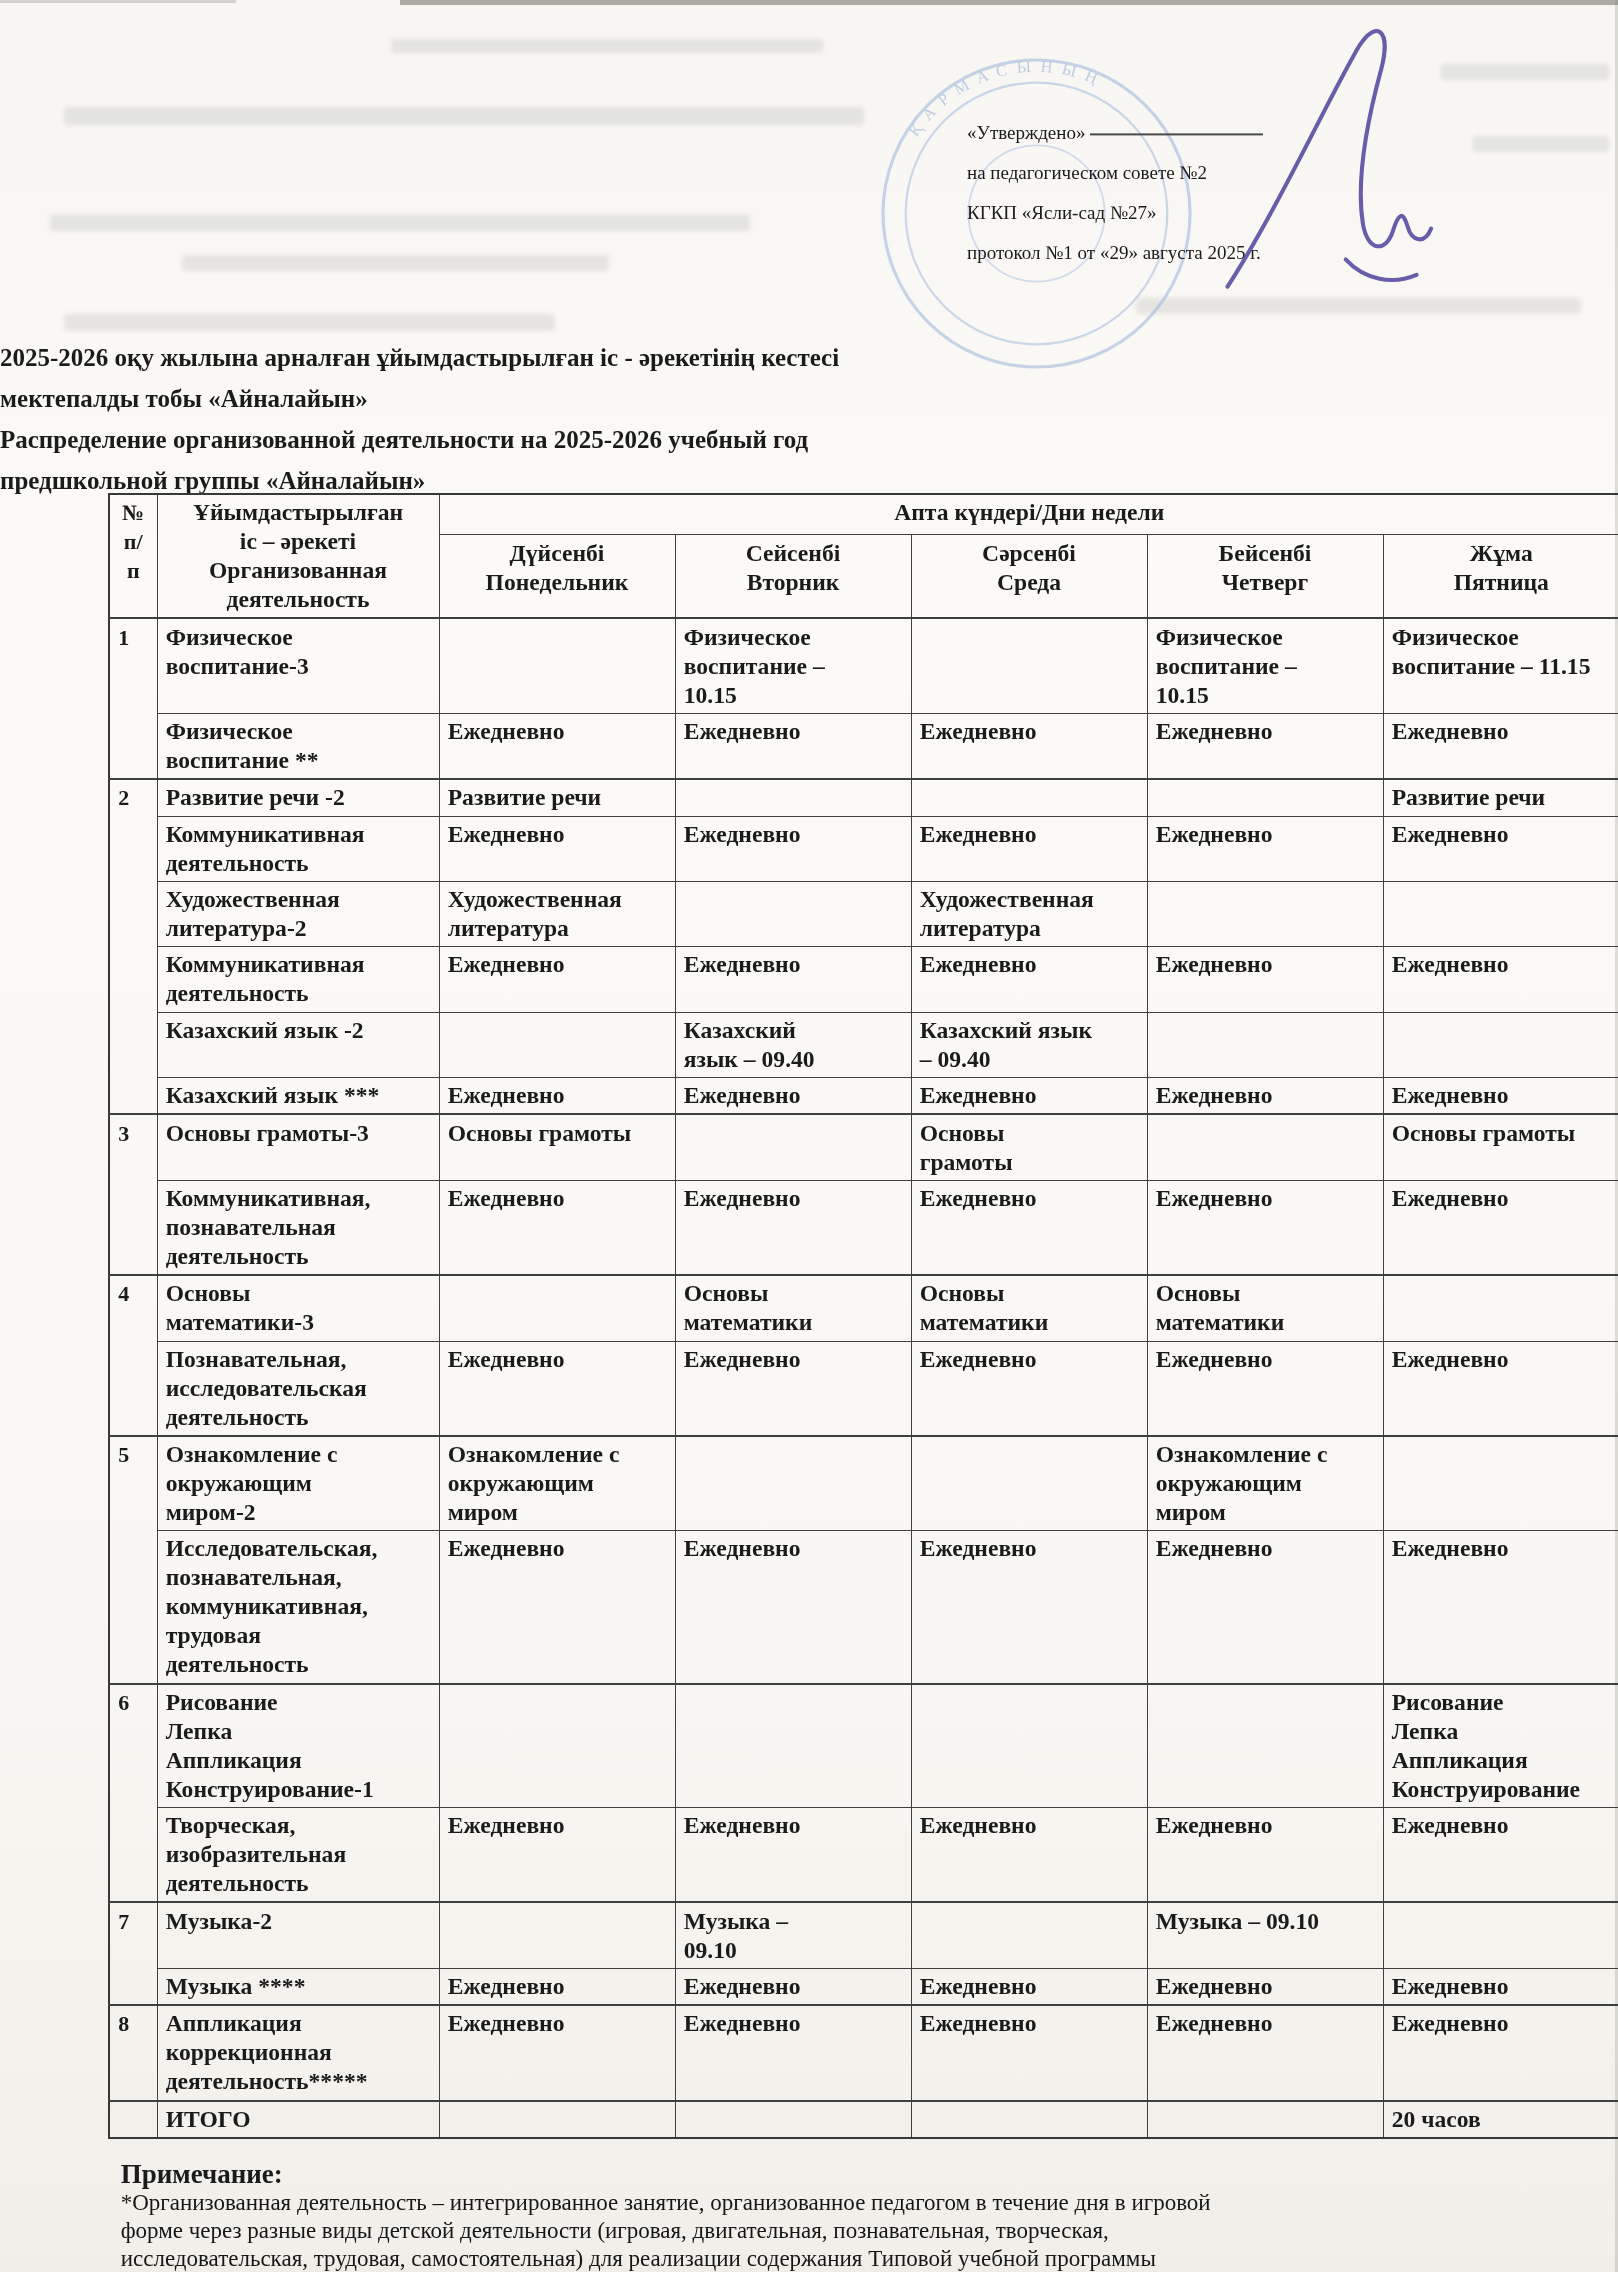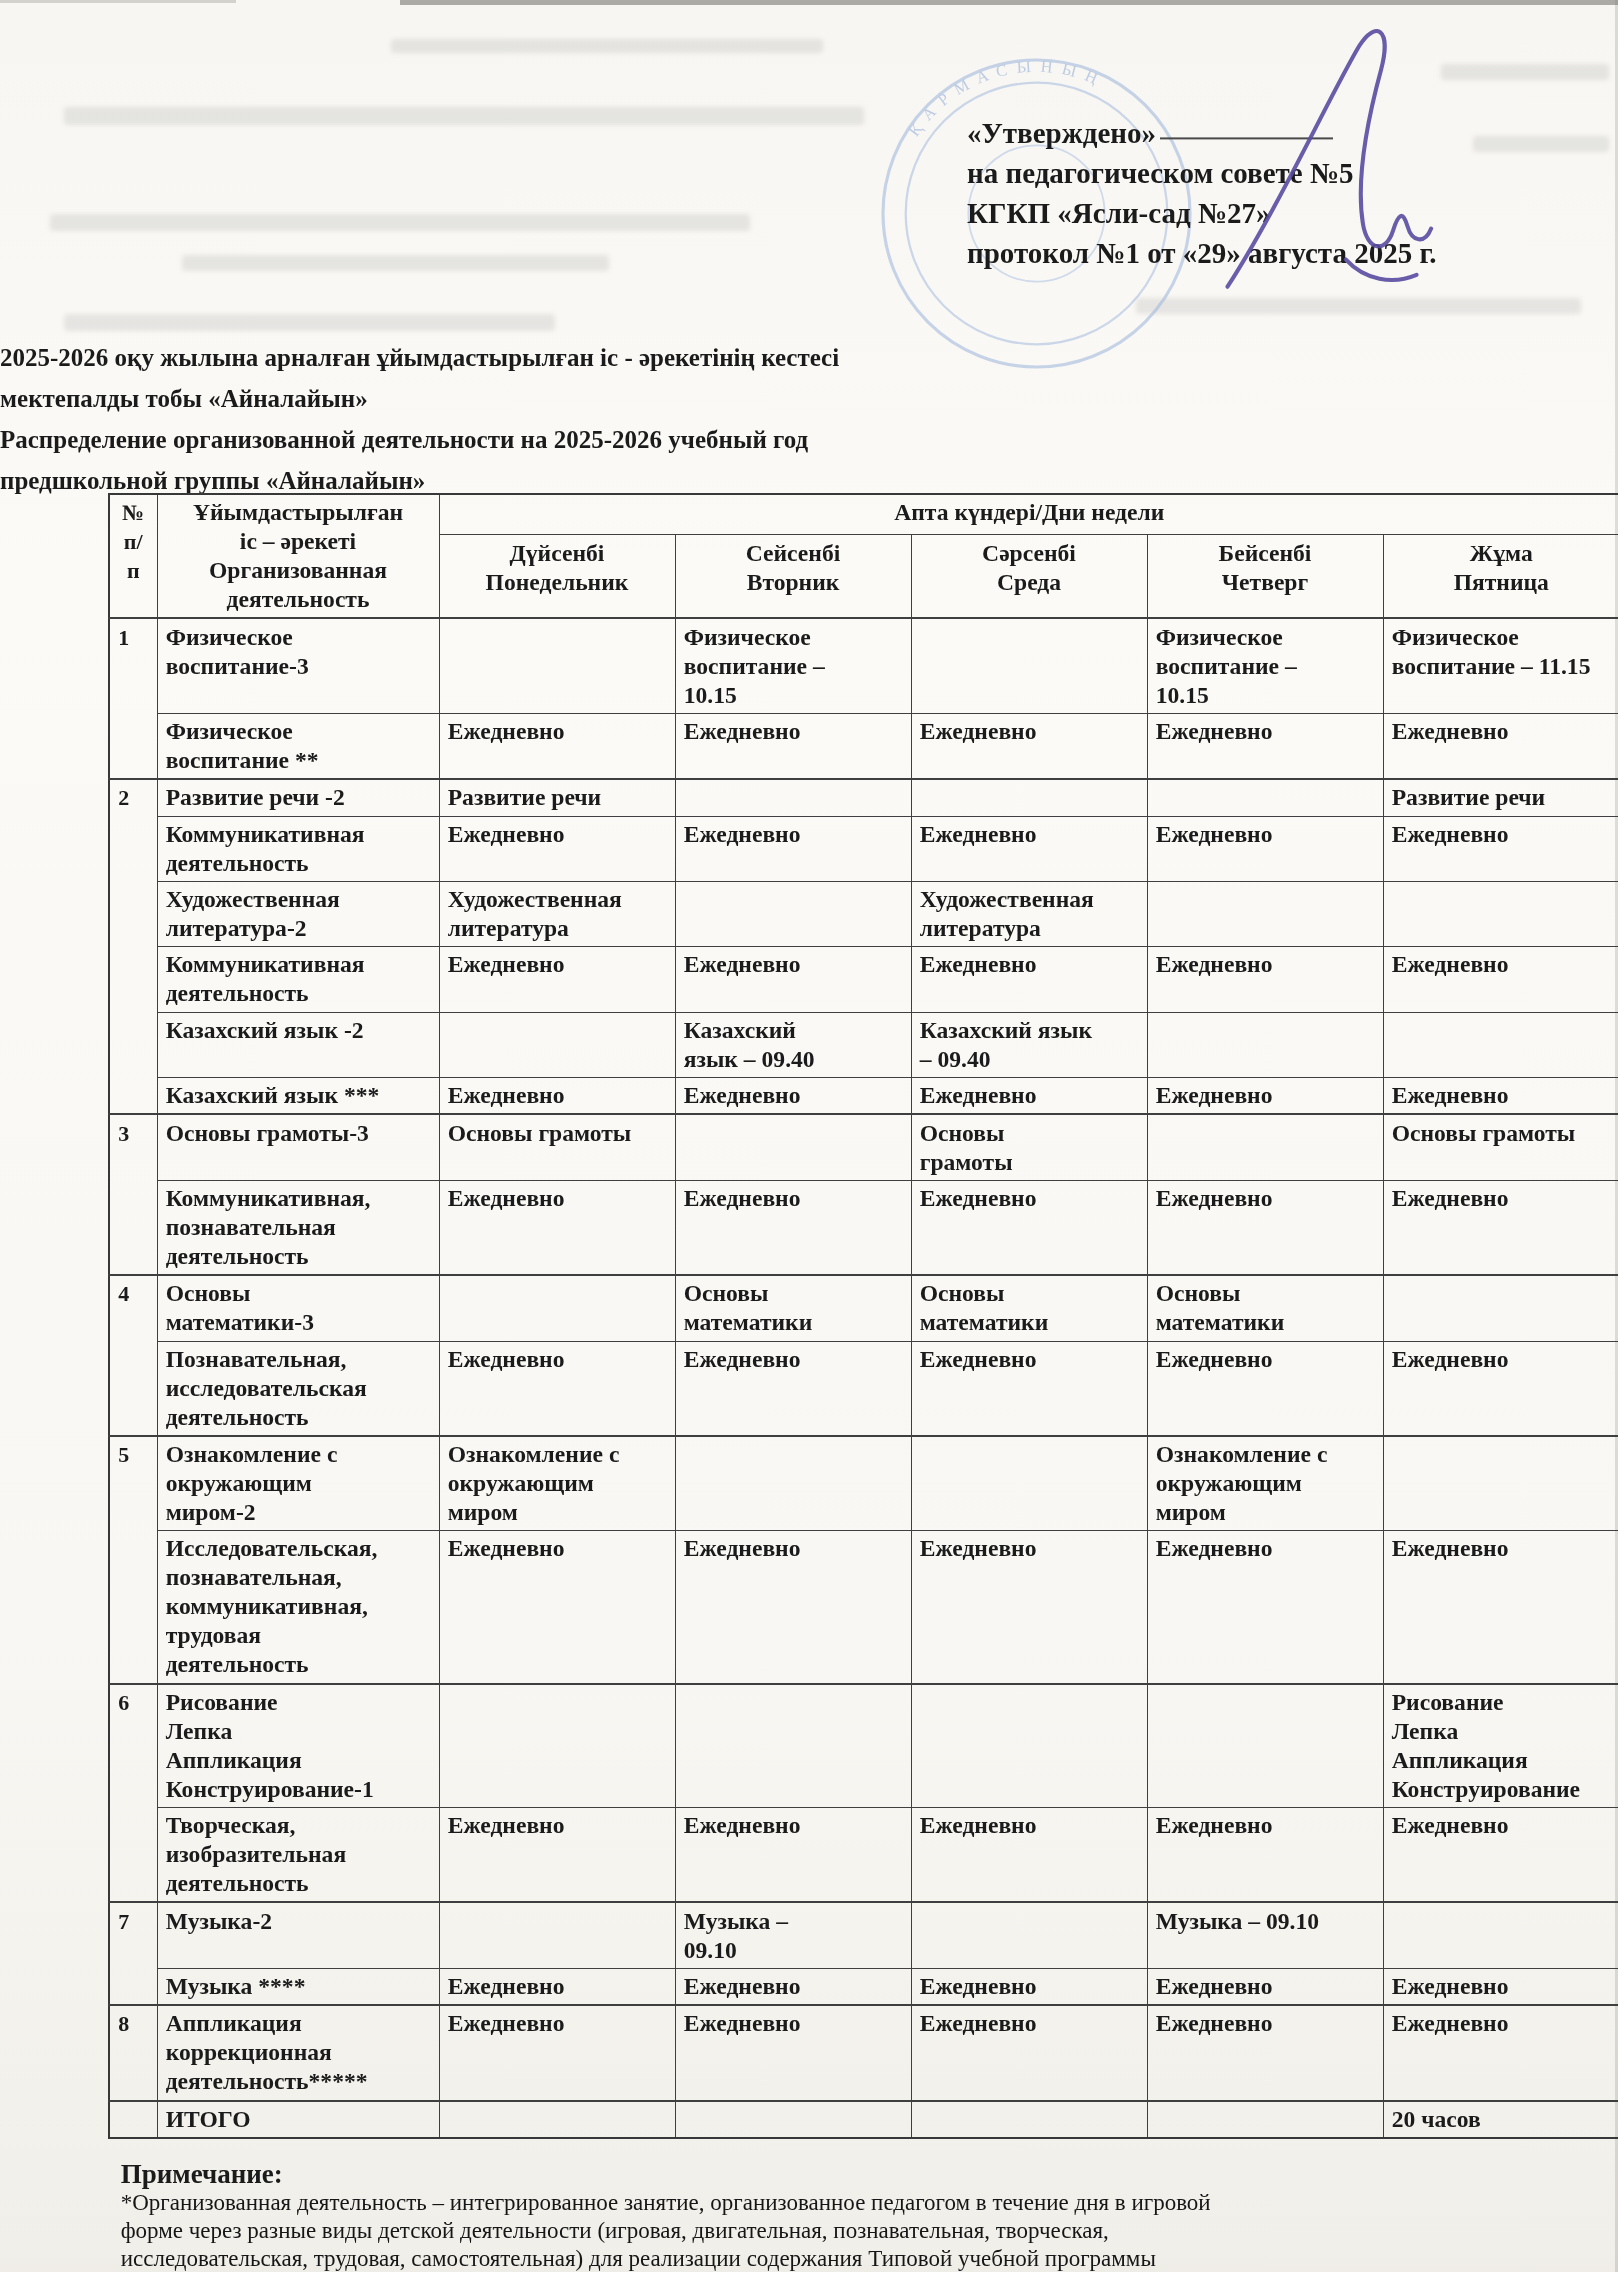--- a/index.html
+++ b/index.html
@@ -19,21 +19,21 @@
   .edge-right{right:0;top:0;width:3.6px;height:100%;background:rgba(120,118,110,.22);}
   
   .bleed{position:absolute;background:rgba(90,90,90,.12);filter:blur(2.7px);border-radius:3.6px;}
   
   .stamp{position:absolute;left:873px;top:50px;opacity:.55;z-index:1;}
   
   .signature{position:absolute;left:1200px;top:13.6px;z-index:3;}
   .sign-underline{display:inline-block;width:173px;border-bottom:2.3px solid #4a4a4a;transform:translateY(-3.6px);margin-left:4.5px;}
   
   .approval{position:absolute;left:967px;top:113px;width:650px;z-index:2;
-    font-size:29px;font-weight:bold;line-height:40px;}
+    font-size:19px;font-weight:normal;line-height:40px;}
   
   .titles{position:absolute;left:0;top:337px;width:1619px;text-align:left;z-index:2;
     font-size:25px;font-weight:bold;line-height:41px;}
   
   .doc{position:absolute;left:108px;top:493px;width:1510px;z-index:2;}
   table.schedule{border-collapse:collapse;table-layout:fixed;width:1510px;
     font-size:23.6px;font-weight:bold;color:#1b1b1b;border:2.3px solid #383838;}
   .schedule th,.schedule td{border:0.9px solid #3f3f3f;border-top-width:1.4px;
     vertical-align:top;text-align:left;padding:3.2px 8.2px;line-height:29px;
     white-space:pre-line;overflow:hidden;}
@@ -82,21 +82,21 @@
     <g fill="none" stroke="#5a4da2" stroke-width="9" stroke-linecap="round" stroke-linejoin="round" opacity="0.9">
       <path d="M 60 600 C 170 430, 290 170, 350 70 C 385 14, 422 30, 398 122 C 368 232, 342 362, 358 462 C 368 522, 408 527, 424 477 C 436 439, 446 432, 456 467 C 466 502, 494 507, 508 472"></path>
       <path d="M 320 540 C 362 586, 424 596, 476 574"></path>
     </g>
   </svg>
 
   <div class="approval">
     <div>
       <span>«Утверждено»</span><span class="sign-underline"></span>
     </div>
-    <div>на педагогическом совете №5</div>
+    <div>на педагогическом совете №2</div>
     <div>КГКП «Ясли-сад №27»</div>
     <div>протокол №1 от «29» августа 2025 г.</div>
   </div>
 
   <div class="titles">
     <div>2025-2026 оқу жылына арналған ұйымдастырылған іс - әрекетінің кестесі</div>
     <div>мектепалды тобы «Айналайын»</div>
     <div>Распределение организованной деятельности на 2025-2026 учебный год</div>
     <div>предшкольной группы «Айналайын»</div>
   </div>

